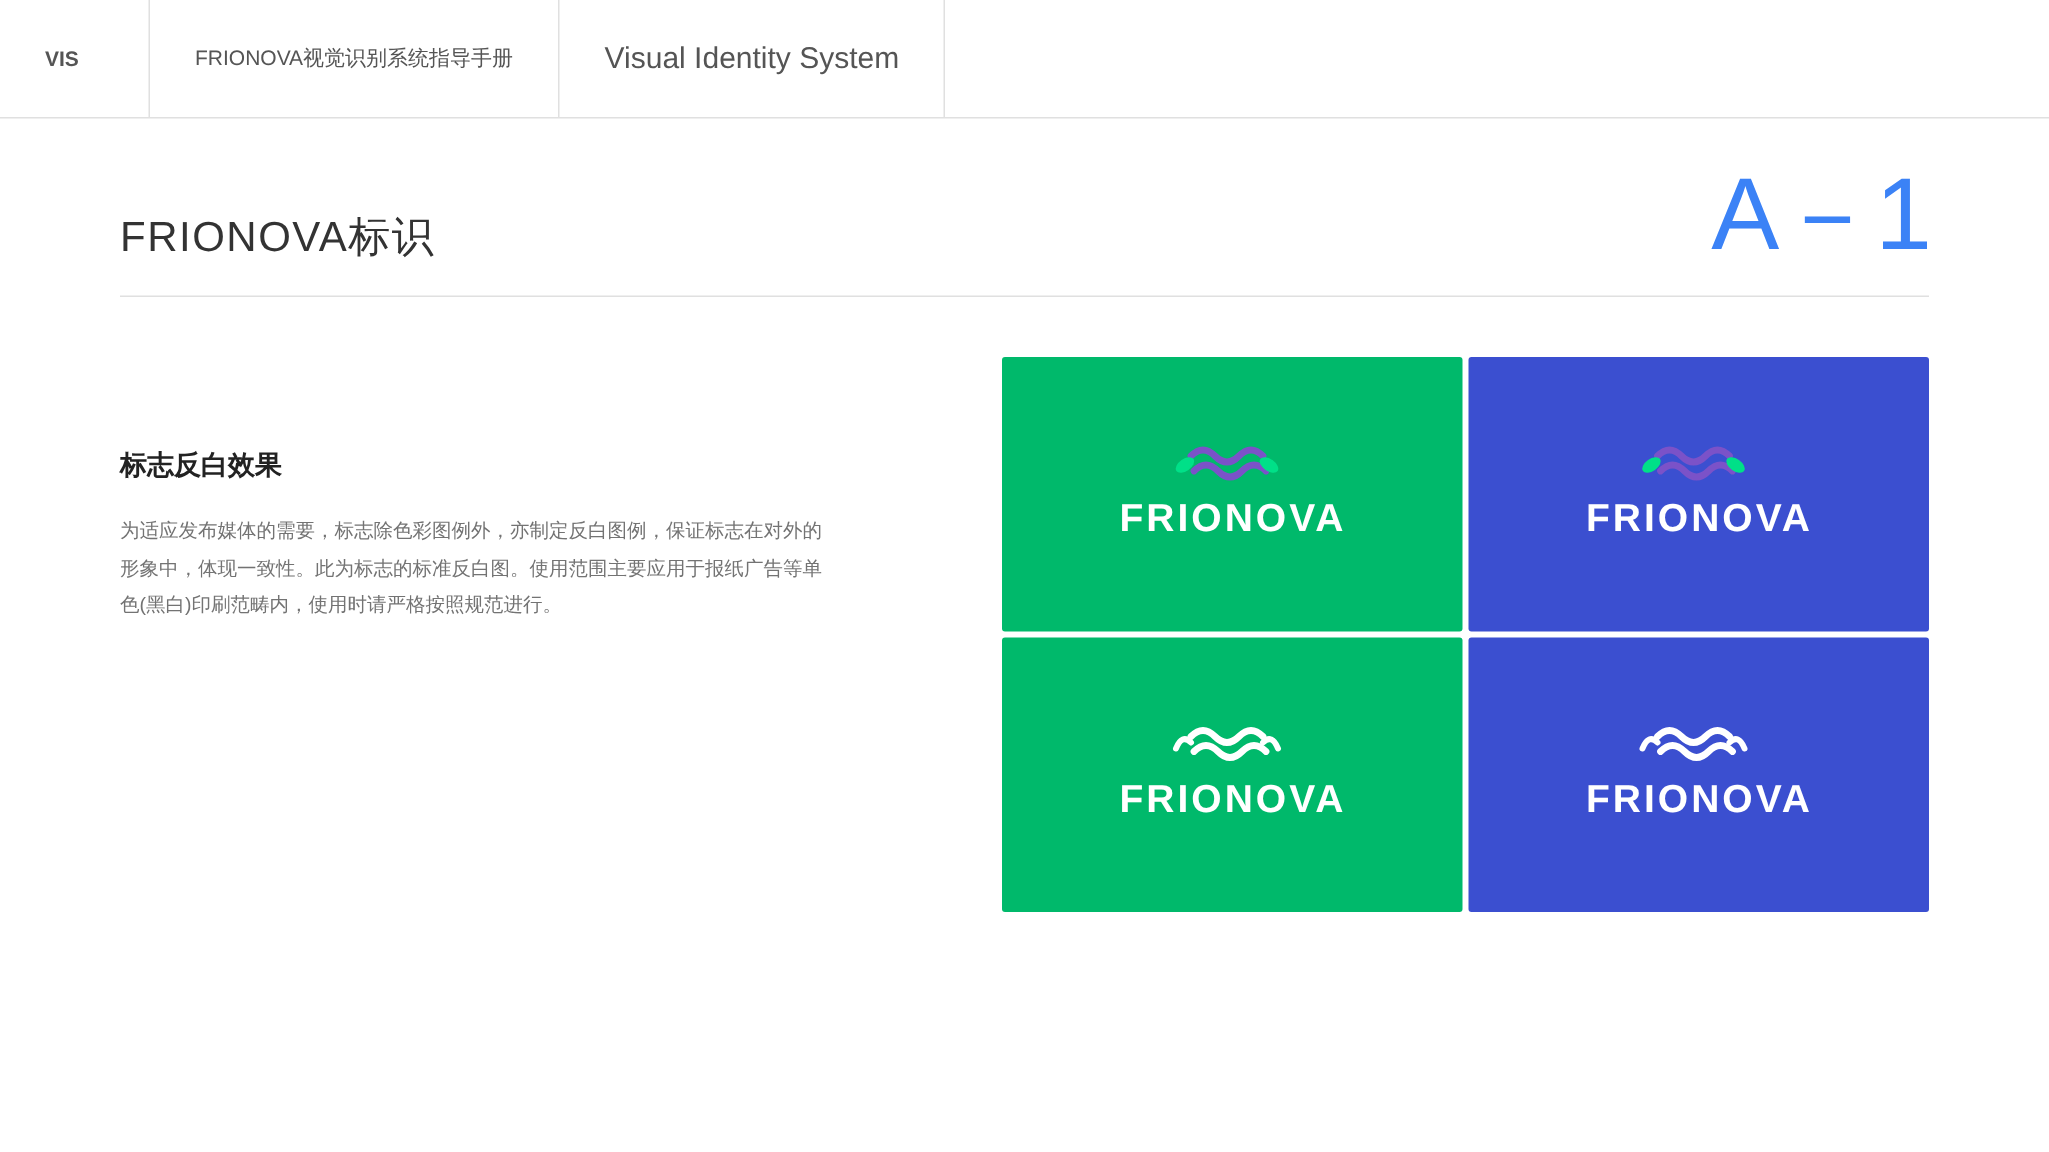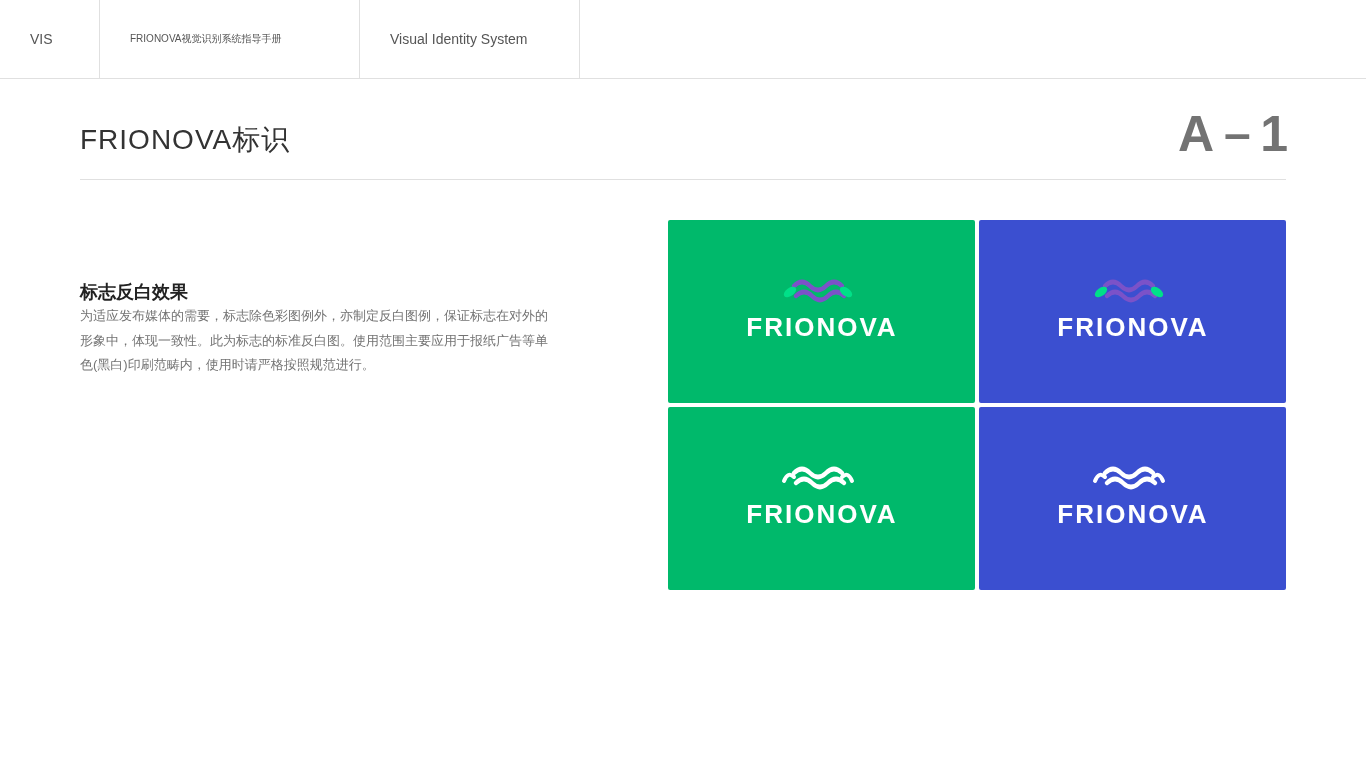--- a/index.html
+++ b/index.html
@@ -19,57 +19,58 @@
       border-bottom: 1px solid #e0e0e0;
     }
     .header-vis {
       display: flex;
       align-items: center;
       padding: 0 30px;
       border-right: 1px solid #e0e0e0;
       font-size: 14px;
       color: #555;
       min-width: 100px;
+      font-weight: bold;
     }
     .header-guide {
       display: flex;
       align-items: center;
       padding: 0 30px;
       border-right: 1px solid #e0e0e0;
-      font-size: 10px;
+      font-size: 14px;
       color: #555;
       min-width: 260px;
     }
     .header-vis-system {
       display: flex;
       align-items: center;
       padding: 0 30px;
-      font-size: 14px;
+      font-size: 20px;
       color: #555;
       border-right: 1px solid #e0e0e0;
       min-width: 220px;
     }
 
     
     .section-title-bar {
       display: flex;
       align-items: flex-end;
       justify-content: space-between;
       padding: 30px 80px 20px 80px;
     }
     .section-title {
       font-size: 28px;
       font-weight: 400;
       color: #333;
       letter-spacing: 1px;
     }
     .section-code {
-      font-size: 50px;
-      font-weight: 700;
-      color: #737373;
+      font-size: 68px;
+      font-weight: 400;
+      color: #3b82f6;
       letter-spacing: -2px;
       line-height: 1;
     }
     .divider {
       height: 1px;
       background: #e0e0e0;
       margin: 0 80px;
     }
 
     
@@ -82,20 +83,21 @@
     
     .text-block {
       flex: 0 0 auto;
       width: 480px;
       padding-top: 60px;
     }
     .text-block-title {
       font-size: 18px;
       font-weight: 700;
       color: #222;
+      margin-bottom: 20px;
     }
     .text-block-desc {
       font-size: 13px;
       color: #737373;
       line-height: 1.9;
     }
 
     
     .logo-grid {
       flex: 1;

